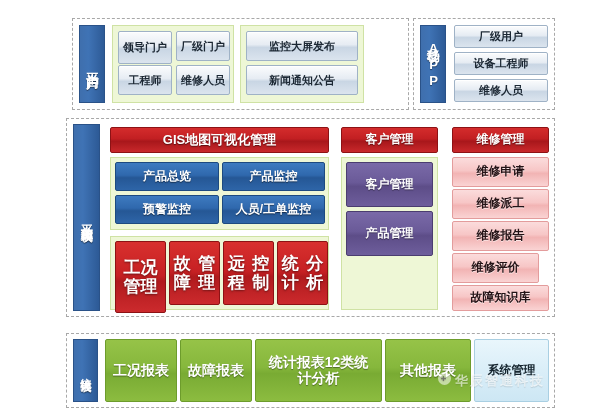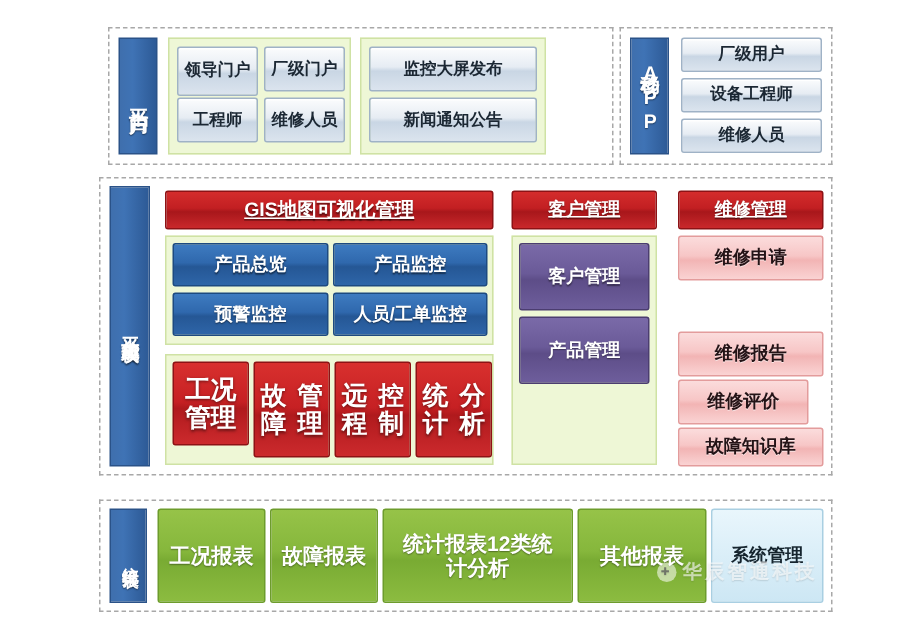--- a/index.html
+++ b/index.html
@@ -61,21 +61,20 @@
     border:1px solid #9fb2c6;
     color:#1b2733;
     box-shadow:inset 0 1px 0 rgba(255,255,255,.9);
   }
   
   .btn-red-hdr{
     background:linear-gradient(to bottom,#d42c2c 0%,#c21f22 45%,#a8171b 55%,#c9282b 100%);
     border:1px solid #8d1215;
     color:#ffffff;
     text-shadow:0 1px 1px rgba(0,0,0,.5);
-    text-decoration:underline;
   }
   
   .btn-blue{
     background:linear-gradient(to bottom,#3e7bc0 0%,#2f68ad 45%,#255795 55%,#2e65a8 100%);
     border:1px solid #1d4a80;
     color:#ffffff;
     text-shadow:0 1px 1px rgba(0,0,0,.5);
   }
   
   .btn-red-big{
@@ -108,21 +107,21 @@
   
   .btn-paleblue{
     background:linear-gradient(to bottom,#e9f6fc 0%,#daeef8 50%,#cde7f4 100%);
     border:1px solid #a9cfe2;
     color:#15242e;
   }
 
   
   .watermark{
     position:absolute;
-    display:flex;align-items:center;gap:4px;
+    display:flex;align-items:flex-start;gap:4px;
     color:rgba(255,255,255,.62);
     font-weight:bold;
     letter-spacing:2px;
     pointer-events:none;
     text-shadow:0 1px 1px rgba(0,0,0,.12);
   }
   .wm-logo{
     width:13px;height:13px;border-radius:50%;
     background:rgba(255,255,255,.55);
     display:flex;align-items:center;justify-content:center;
@@ -168,21 +167,21 @@
 
   <div class="greenbox" style="left:110px;top:157px;width:219px;height:73px;"></div>
 
   <div class="btn btn-blue" style="left:115px;top:162px;width:104px;height:29px;font-size:12px;">产品总览</div>
   <div class="btn btn-blue" style="left:222px;top:162px;width:103px;height:29px;font-size:12px;">产品监控</div>
   <div class="btn btn-blue" style="left:115px;top:195px;width:104px;height:29px;font-size:12px;">预警监控</div>
   <div class="btn btn-blue" style="left:222px;top:195px;width:103px;height:29px;font-size:12px;">人员/工单监控</div>
 
   <div class="greenbox" style="left:110px;top:236px;width:219px;height:74px;"></div>
 
-  <div class="btn btn-red-big" style="left:115px;top:241px;width:51px;height:56px;font-size:17px;flex-direction:column;">
+  <div class="btn btn-red-big" style="left:115px;top:241px;width:51px;height:72px;font-size:17px;flex-direction:column;">
     <span>工况</span>
     <span>管理</span>
   </div>
   <div class="btn btn-red-big" style="left:169px;top:241px;width:51px;height:64px;font-size:17px;flex-direction:row;">
     <span>故障</span>
     <span>管理</span>
   </div>
   <div class="btn btn-red-big" style="left:223px;top:241px;width:51px;height:64px;font-size:17px;flex-direction:row;">
     <span>远程</span>
     <span>控制</span>
@@ -195,20 +194,21 @@
   <div class="btn btn-red-hdr" style="left:341px;top:127px;width:97px;height:26px;font-size:12px;">客户管理</div>
 
   <div class="greenbox" style="left:341px;top:157px;width:97px;height:153px;"></div>
 
   <div class="btn btn-purple" style="left:346px;top:162px;width:87px;height:45px;font-size:12px;">客户管理</div>
   <div class="btn btn-purple" style="left:346px;top:211px;width:87px;height:45px;font-size:12px;">产品管理</div>
 
   <div class="btn btn-red-hdr" style="left:452px;top:127px;width:97px;height:26px;font-size:12px;">维修管理</div>
 
   <div class="btn btn-pink" style="left:452px;top:157px;width:97px;height:30px;font-size:12px;">维修申请</div>
+  <div class="btn btn-pink" style="left:452px;top:189px;width:97px;height:30px;font-size:12px;">维修派工</div>
   <div class="btn btn-pink" style="left:452px;top:221px;width:97px;height:30px;font-size:12px;">维修报告</div>
   <div class="btn btn-pink" style="left:452px;top:253px;width:87px;height:30px;font-size:12px;">维修评价</div>
   <div class="btn btn-pink" style="left:452px;top:285px;width:97px;height:26px;font-size:12px;">故障知识库</div>
 
   <div class="band" style="left:66px;top:333px;width:489px;height:75px;"></div>
 
   <div class="rail" style="left:73px;top:339px;width:25px;height:63px;font-size:11px;">统计报表</div>
 
   <div class="btn btn-green" style="left:105px;top:339px;width:72px;height:63px;font-size:14px;">工况报表</div>
   <div class="btn btn-green" style="left:180px;top:339px;width:72px;height:63px;font-size:14px;">故障报表</div>

